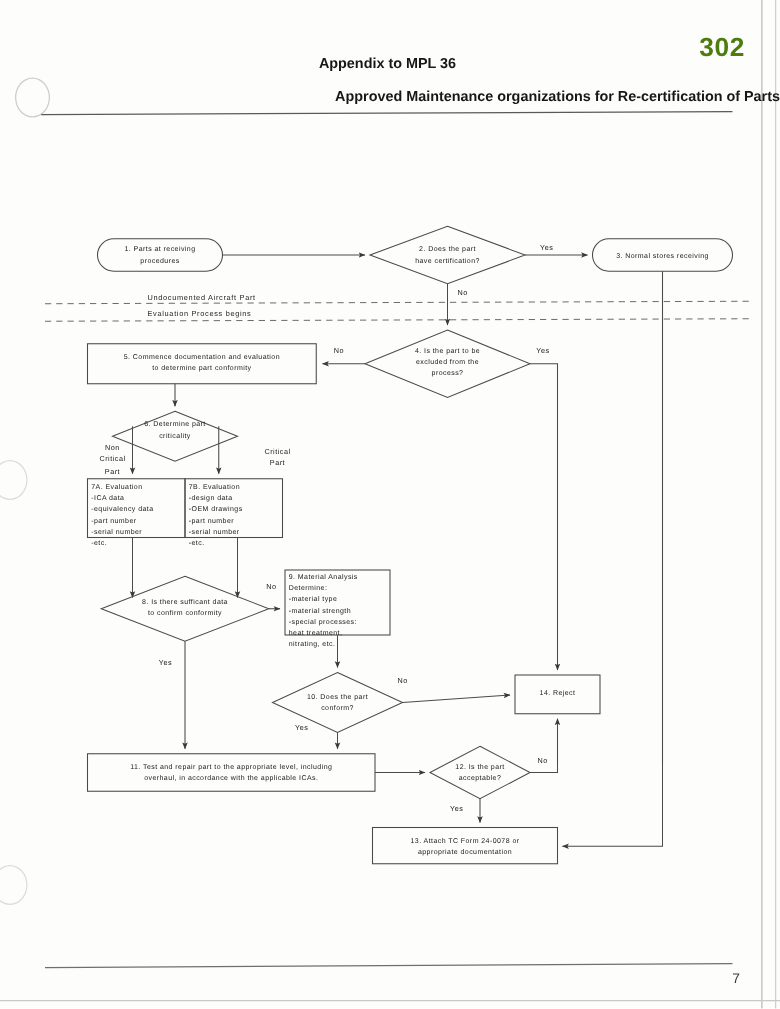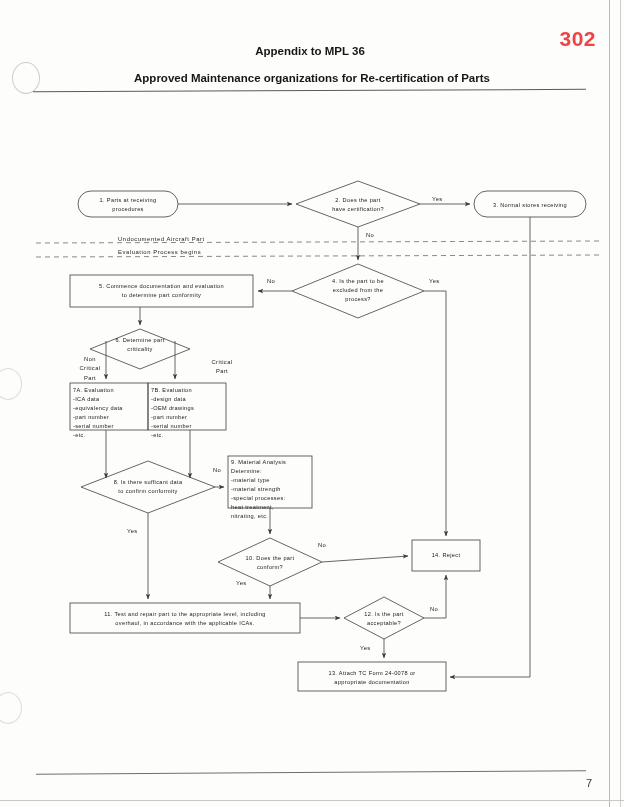--- a/index.html
+++ b/index.html
@@ -54,38 +54,38 @@
   .punch.p3 { left: -6px;  top: 692px; width: 26px; height: 30px; border-color:#dcdcdc; }
 
   
   .page-number {
     position: absolute;
     right: 28px;
     top: 27px;
     font-size: 21px;
     font-weight: 700;
     letter-spacing: .5px;
-    color: #ef4444;
+    color: #4d7c0f;
   }
   .hdr-line1 {
     position: absolute;
     left: 0;
     top: 45px;
     width: 620px;
     text-align: center;
     font-size: 11.5px;
     font-weight: 700;
     color: #171717;
   }
   .hdr-line2 {
     position: absolute;
     left: 0;
     top: 72px;
     width: 624px;
-    text-align: center;
+    text-align: right;
     font-size: 11.5px;
     font-weight: 700;
     color: #171717;
   }
   .hdr-rule {
     position: absolute;
     left: 33px;
     top: 90px;
     width: 553px;
     height: 1.4px;

